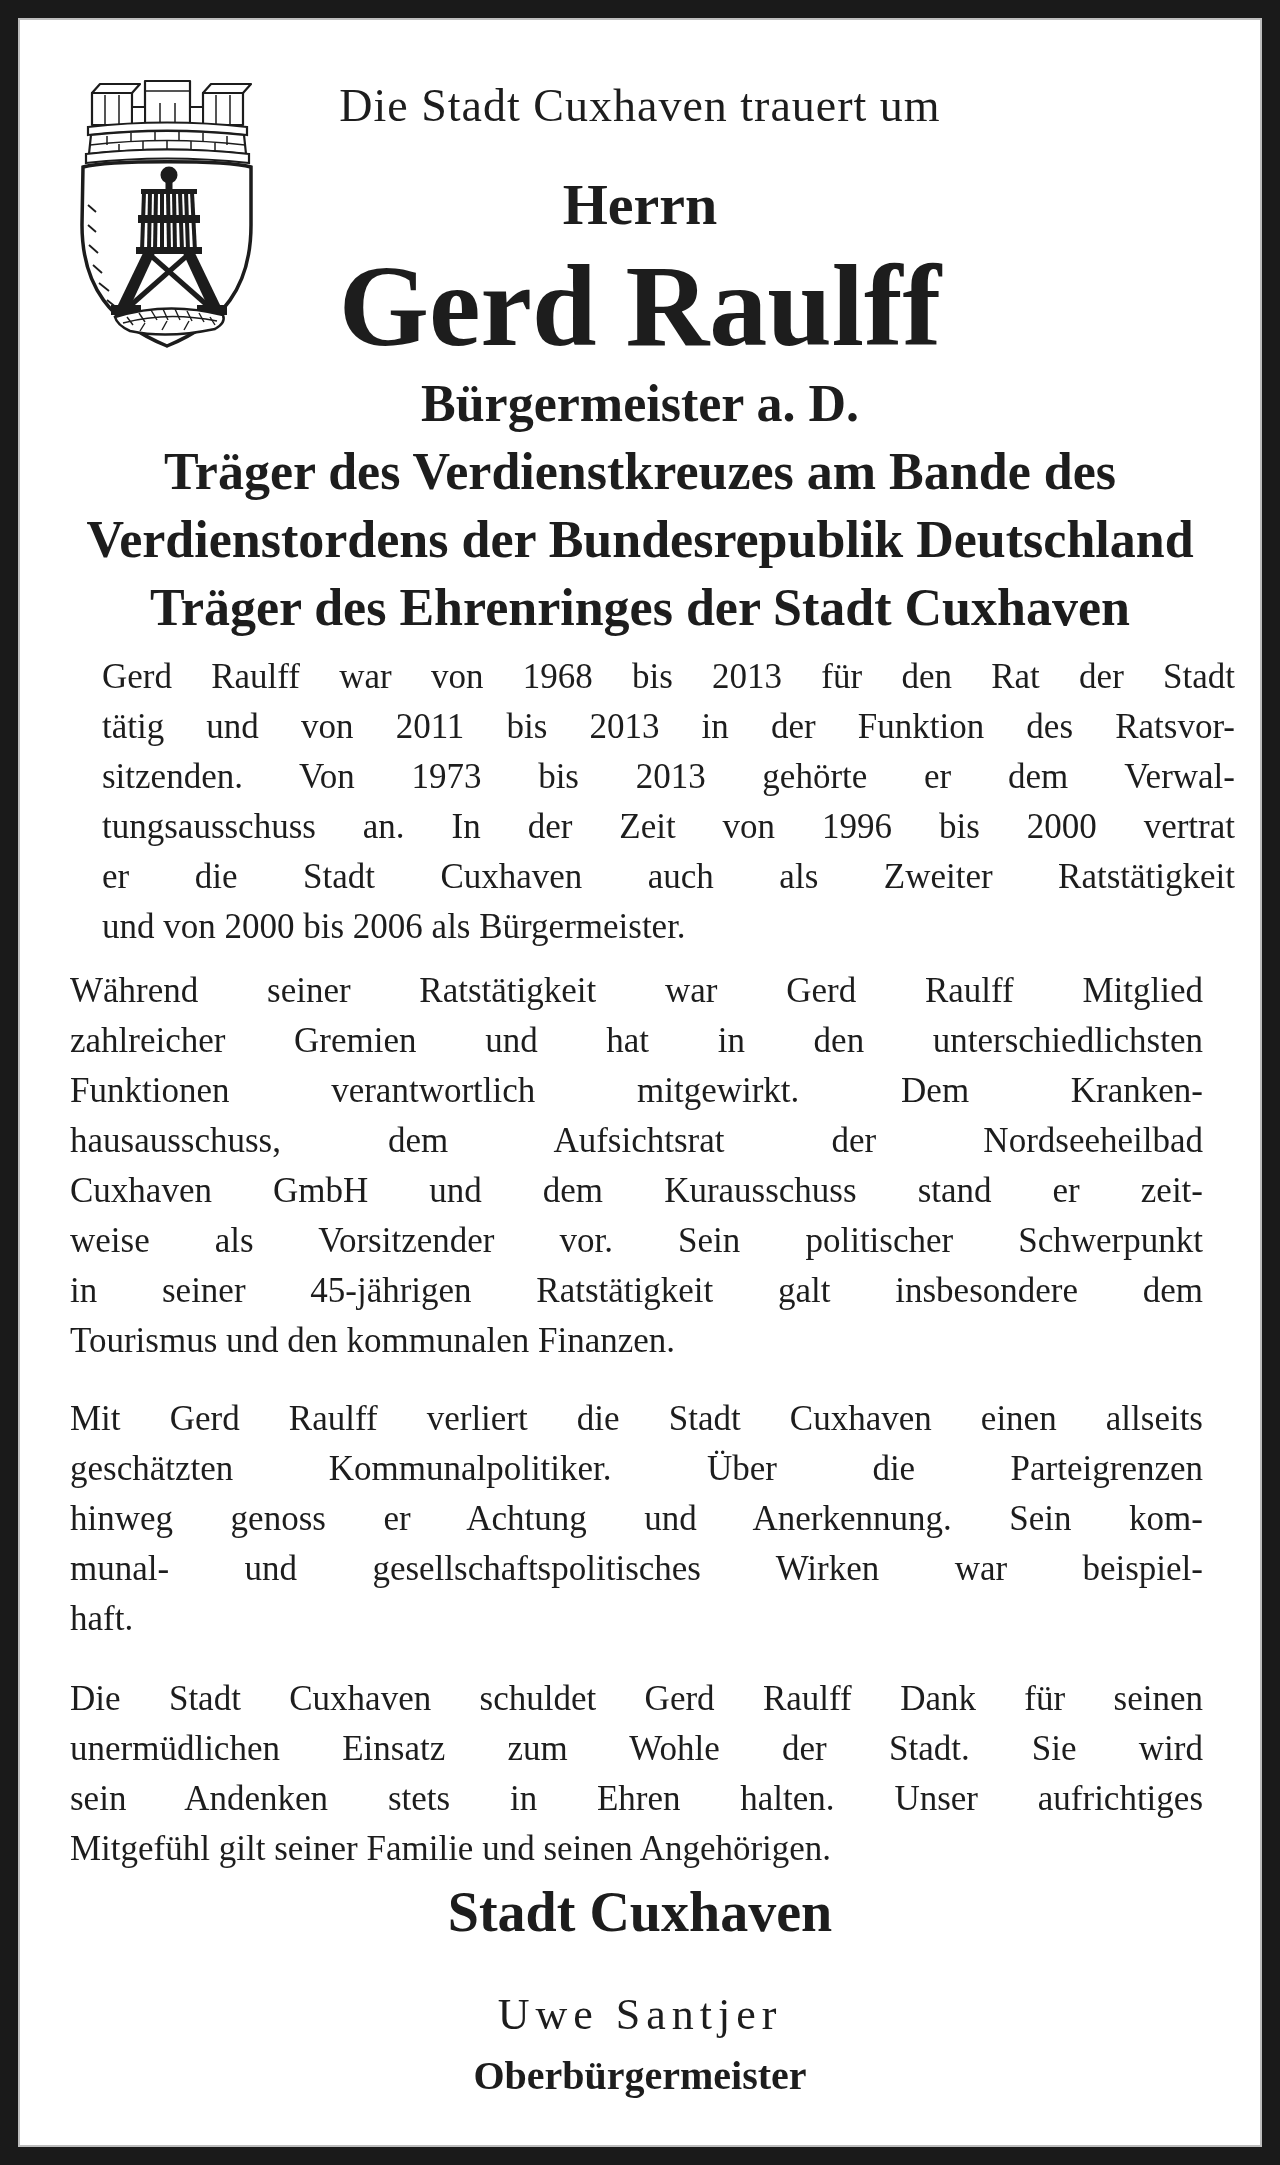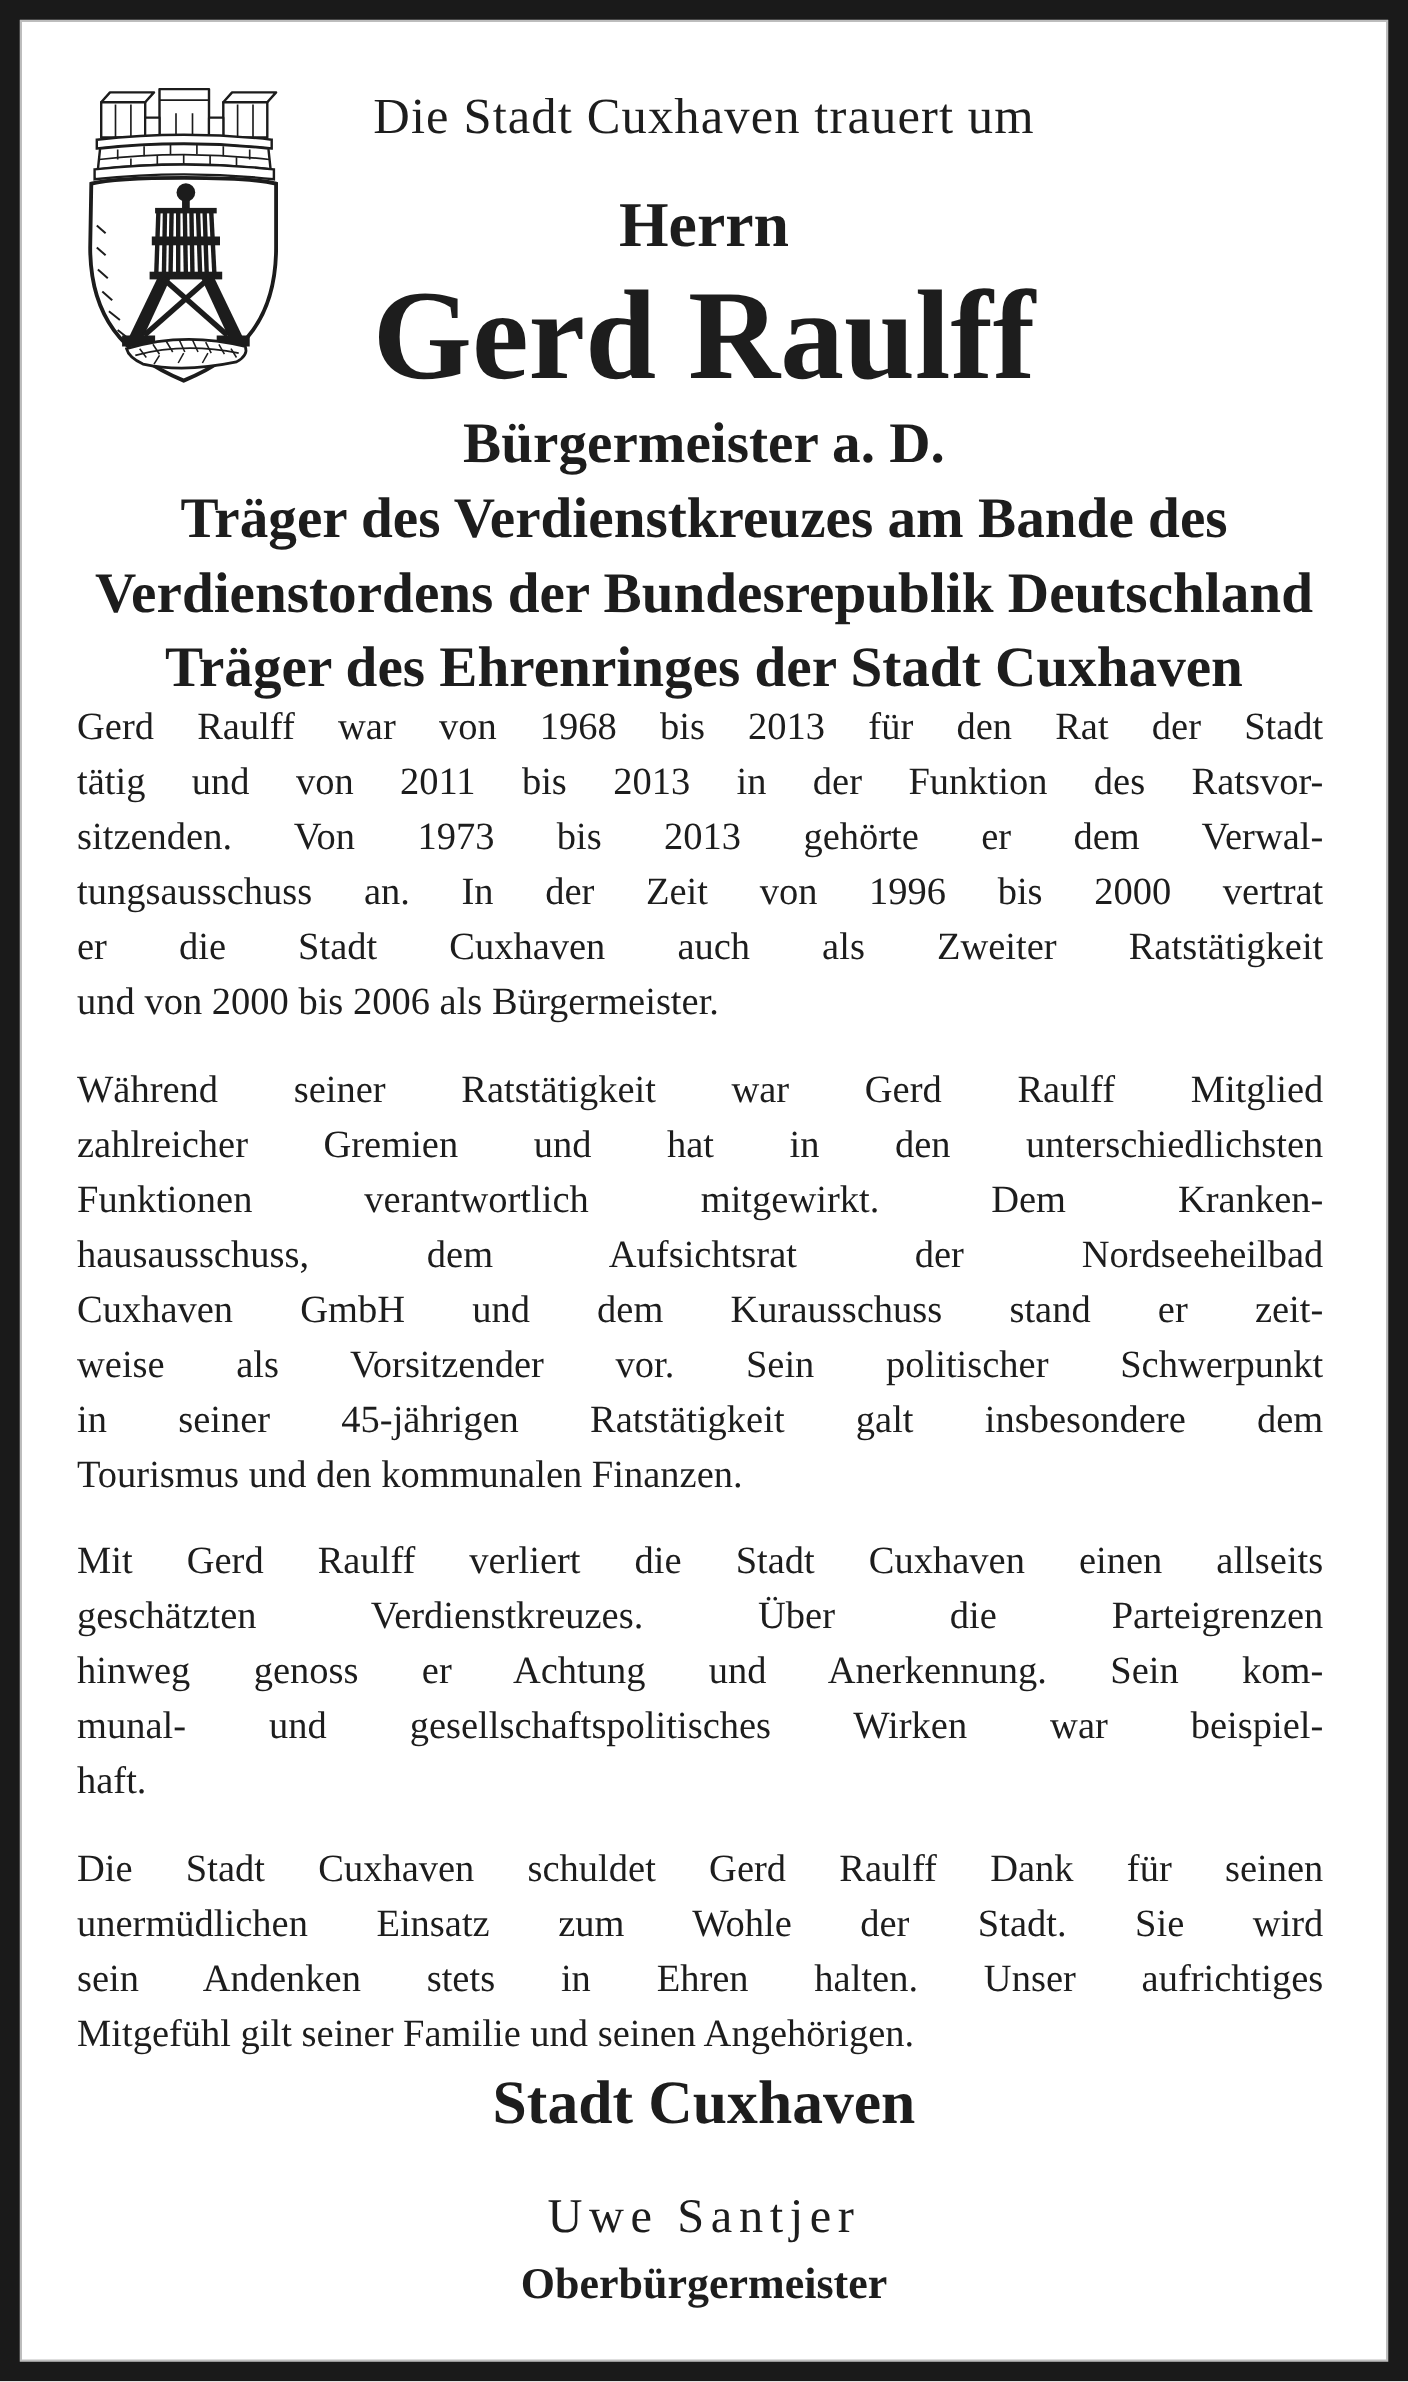--- a/index.html
+++ b/index.html
@@ -49,21 +49,21 @@
     font-weight: bold;
     line-height: 68px;
   }
 
   .para {
     left: 70px;
     width: 1133px;
     font-size: 35px;
     line-height: 50px;
   }
-  .p1 { top: 636px; }
+  .p1 { top: 652px; margin-left: 32px; }
   .p2 { top: 966px; }
   .p3 { top: 1394px; }
   .p4 { top: 1674px; }
   .ln { text-align: justify; text-align-last: justify; }
   .ln.last { text-align-last: left; }
 
   .sig-city {
     top: 1882px;
     font-size: 56px;
     font-weight: bold;
@@ -219,21 +219,21 @@
     <div class="ln">Funktionen verantwortlich mitgewirkt. Dem Kranken-</div>
     <div class="ln">hausausschuss, dem Aufsichtsrat der Nordseeheilbad</div>
     <div class="ln">Cuxhaven GmbH und dem Kurausschuss stand er zeit-</div>
     <div class="ln">weise als Vorsitzender vor. Sein politischer Schwerpunkt</div>
     <div class="ln">in seiner 45-jährigen Ratstätigkeit galt insbesondere dem</div>
     <div class="ln last">Tourismus und den kommunalen Finanzen.</div>
   </div>
 
   <div class="abs para p3">
     <div class="ln">Mit Gerd Raulff verliert die Stadt Cuxhaven einen allseits</div>
-    <div class="ln">geschätzten Verdienstkreuzes. Über die Parteigrenzen</div>
+    <div class="ln">geschätzten Kommunalpolitiker. Über die Parteigrenzen</div>
     <div class="ln">hinweg genoss er Achtung und Anerkennung. Sein kom-</div>
     <div class="ln">munal- und gesellschaftspolitisches Wirken war beispiel-</div>
     <div class="ln last">haft.</div>
   </div>
 
   <div class="abs para p4">
     <div class="ln">Die Stadt Cuxhaven schuldet Gerd Raulff Dank für seinen</div>
     <div class="ln">unermüdlichen Einsatz zum Wohle der Stadt. Sie wird</div>
     <div class="ln">sein Andenken stets in Ehren halten. Unser aufrichtiges</div>
     <div class="ln last">Mitgefühl gilt seiner Familie und seinen Angehörigen.</div>

